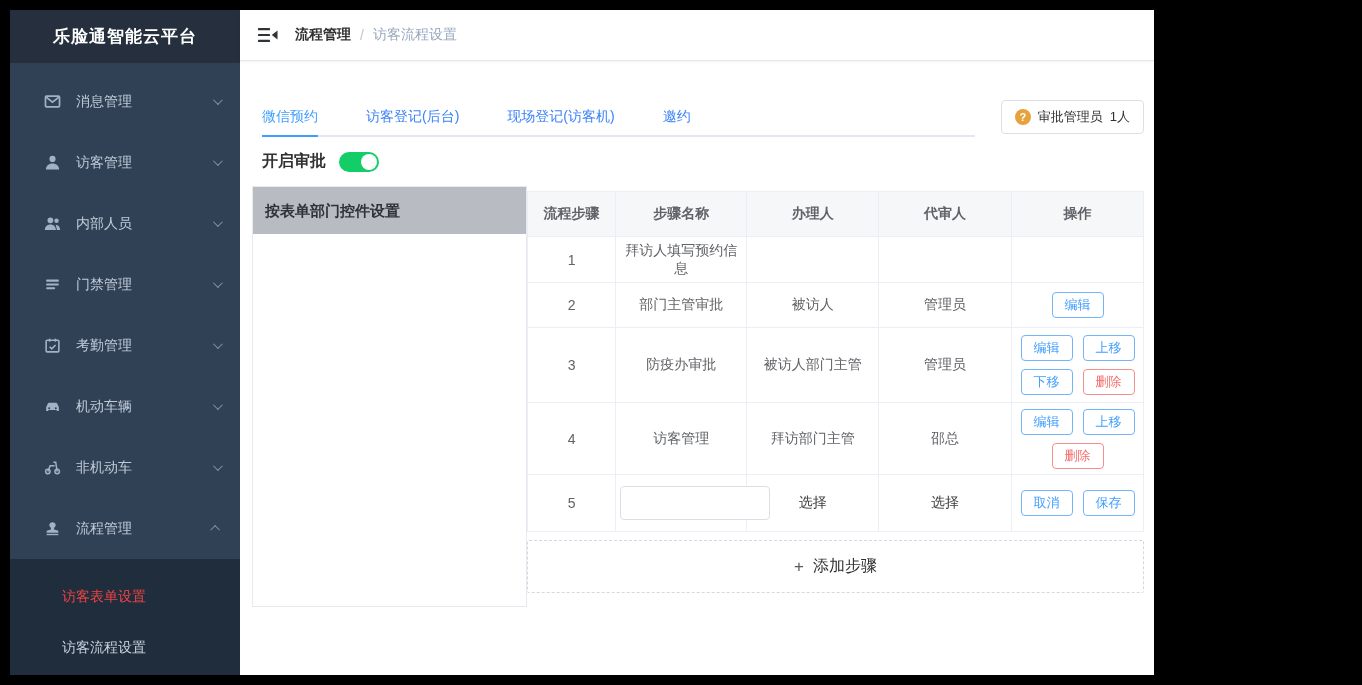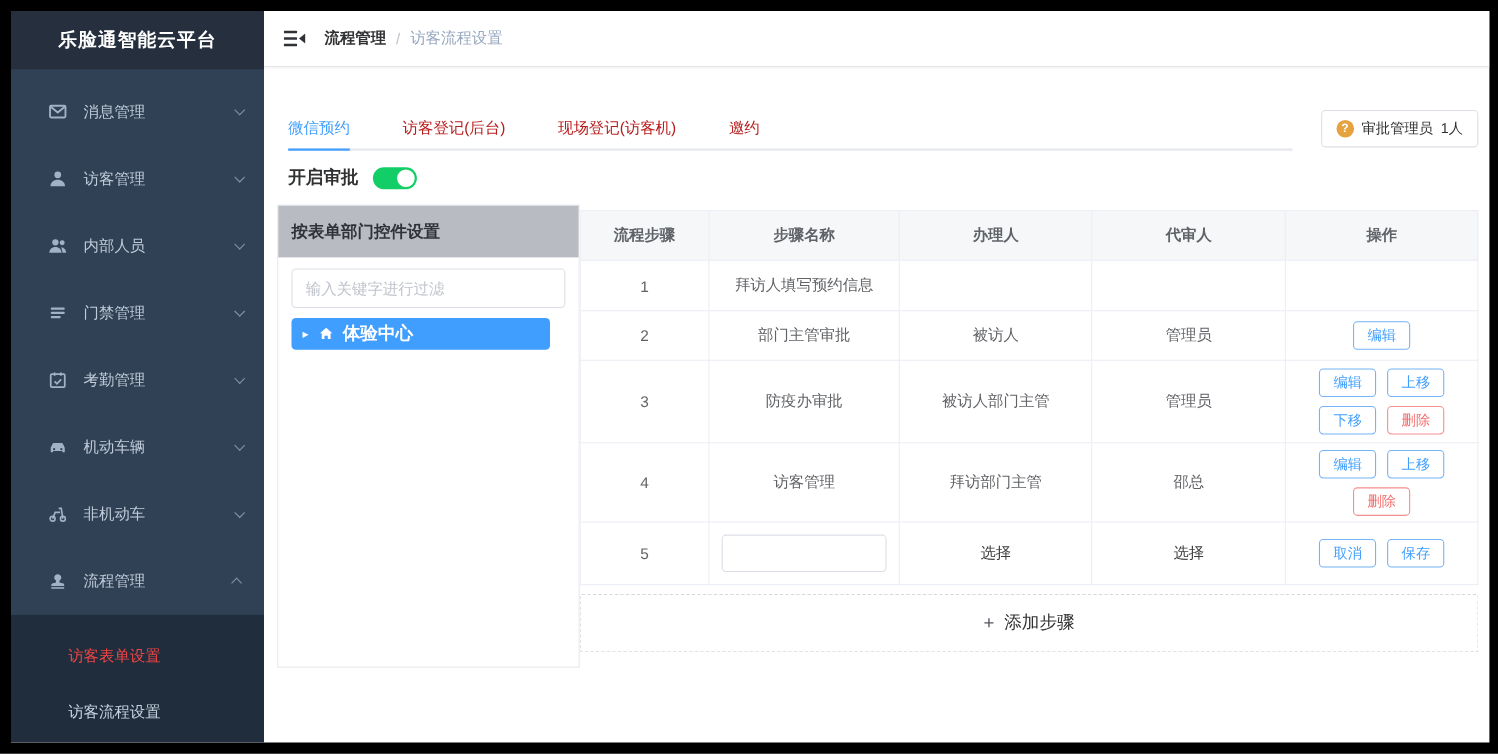--- a/index.html
+++ b/index.html
@@ -1,19 +1,19 @@
 <!DOCTYPE html>
 <html><head>
 <meta charset="utf-8">
 <style>
   * { margin:0; padding:0; box-sizing:border-box; }
   html,body { width:1362px; height:685px; overflow:hidden; background:#000; }
   body { font-family:"Liberation Sans","DejaVu Sans",sans-serif; }
 
-  .app { position:absolute; left:10px; top:10px; width:1344px; height:665px; background:#fff; display:flex; overflow:hidden; }
+  .app { position:absolute; left:10px; top:10px; width:1144px; height:665px; background:#fff; display:flex; overflow:hidden; }
 
   
   .sidebar { width:230px; height:100%; background:#304156; display:flex; flex-direction:column; flex-shrink:0; }
   .logo { height:53px; background:#252f3e; color:#fff; font-size:17px; font-weight:bold; text-align:center; line-height:53px; letter-spacing:1px; }
   .menu { padding-top:8px; }
   .menu-item { height:61px; display:flex; align-items:center; padding:0 20px 0 34px; color:#c0cbd8; font-size:14px; cursor:pointer; }
   .menu-item .micon { width:17px; height:17px; margin-right:15px; flex-shrink:0; display:inline-flex; }
   .menu-item .micon svg { width:100%; height:100%; }
   .chev { width:7px; height:7px; border-right:1.5px solid #8391a5; border-bottom:1.5px solid #8391a5; margin-left:auto; }
   .chev.down { transform:rotate(45deg) translateY(-2px); }
@@ -29,21 +29,21 @@
   .crumb { font-size:14px; display:flex; align-items:center; gap:9px; }
   .crumb .sec { color:#303133; font-weight:bold; cursor:pointer; }
   .crumb .sep { color:#c0c4cc; }
   .crumb .cur { color:#97a8be; }
 
   .content { flex:1; padding:0 10px 12px 22px; overflow:hidden; }
 
   
   .tabs-row { margin-top:36px; display:flex; align-items:center; }
   .tabs-nav { flex:1; display:flex; height:40px; border-bottom:2px solid #e4e7ed; }
-  .tab { font-size:14px; color:#b91c1c; line-height:38px; margin-right:48px; cursor:pointer; position:relative; white-space:nowrap; }
+  .tab { font-size:14px; color:#3b82f6; line-height:38px; margin-right:48px; cursor:pointer; position:relative; white-space:nowrap; }
   .tab.active { color:#409EFF; }
   .tab.active::after { content:""; position:absolute; left:0; right:0; bottom:-2px; height:2px; background:#409EFF; }
   .badge { margin-left:26px; border:1px solid #dcdfe6; border-radius:4px; background:#fff; padding:7px 13px; display:flex; align-items:center; gap:7px; font-size:13px; color:#303133; cursor:pointer; white-space:nowrap; }
   .qicon { width:16px; height:16px; border-radius:50%; background:#E6A23C; color:#fff; font-size:11px; font-weight:bold; display:inline-flex; align-items:center; justify-content:center; }
 
   
   .switch-row { margin-top:14px; display:flex; align-items:center; gap:13px; }
   .switch-label { font-size:16px; font-weight:bold; color:#303133; }
   .switch { width:40px; height:20px; border-radius:10px; background:#13CE66; position:relative; cursor:pointer; }
   .switch::after { content:""; position:absolute; top:2px; right:2px; width:16px; height:16px; border-radius:50%; background:#fff; }
@@ -226,32 +226,20 @@
 
       <div class="switch-row">
         <span class="switch-label">开启审批</span>
         <span class="switch"></span>
       </div>
 
       <div class="columns">
 
         <div class="panel">
           <div class="panel-header">按表单部门控件设置</div>
-          <div class="panel-body">
-            <input class="filter-input" type="text" placeholder="输入关键字进行过滤" style="">
-            <div class="tree-node">
-              <span class="tree-caret">▸</span>
-              <span class="tree-home">
-                <svg viewBox="0 0 16 16" fill="#fff">
-                    <path d="M8 2.2L14 7.4h-1.7V13H9.6V9.8H6.4V13H3.7V7.4H2z"></path>
-                  </svg>
-              </span>
-              <span class="tree-label">体验中心</span>
-            </div>
-          </div>
         </div>
 
         <div class="right-col">
           <table>
             <colgroup>
                 <col class="c1">
                 <col class="c2">
                 <col class="c3">
                 <col class="c4">
                 <col class="c5">

